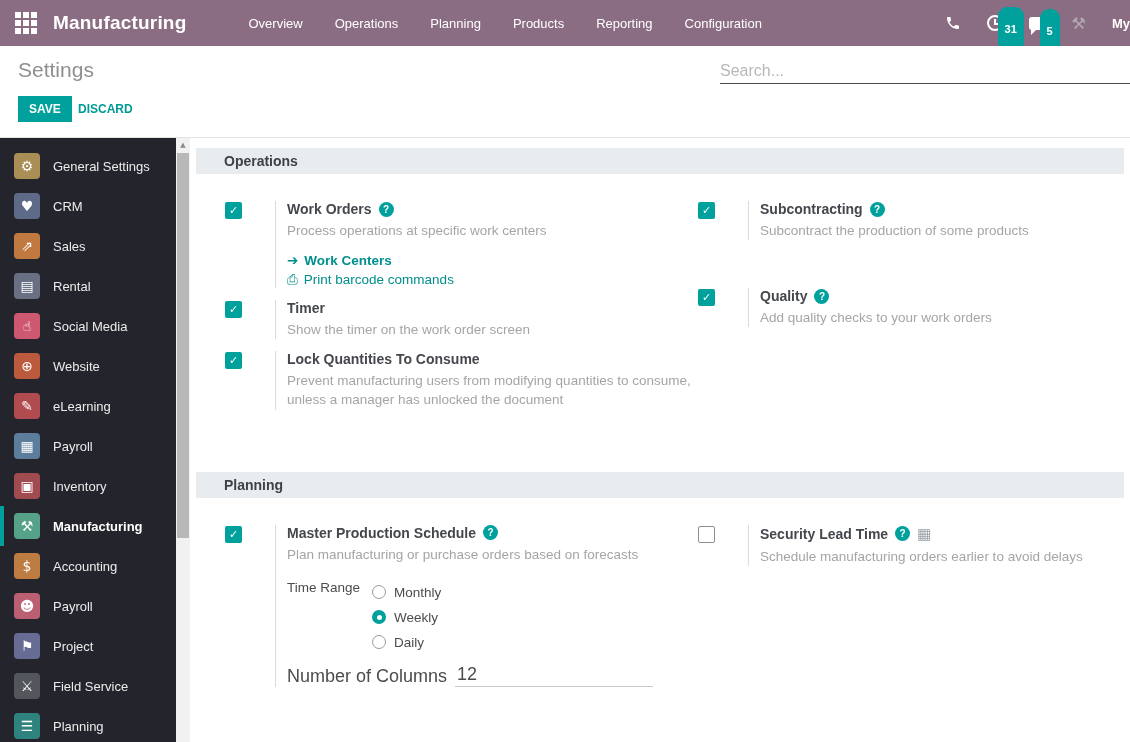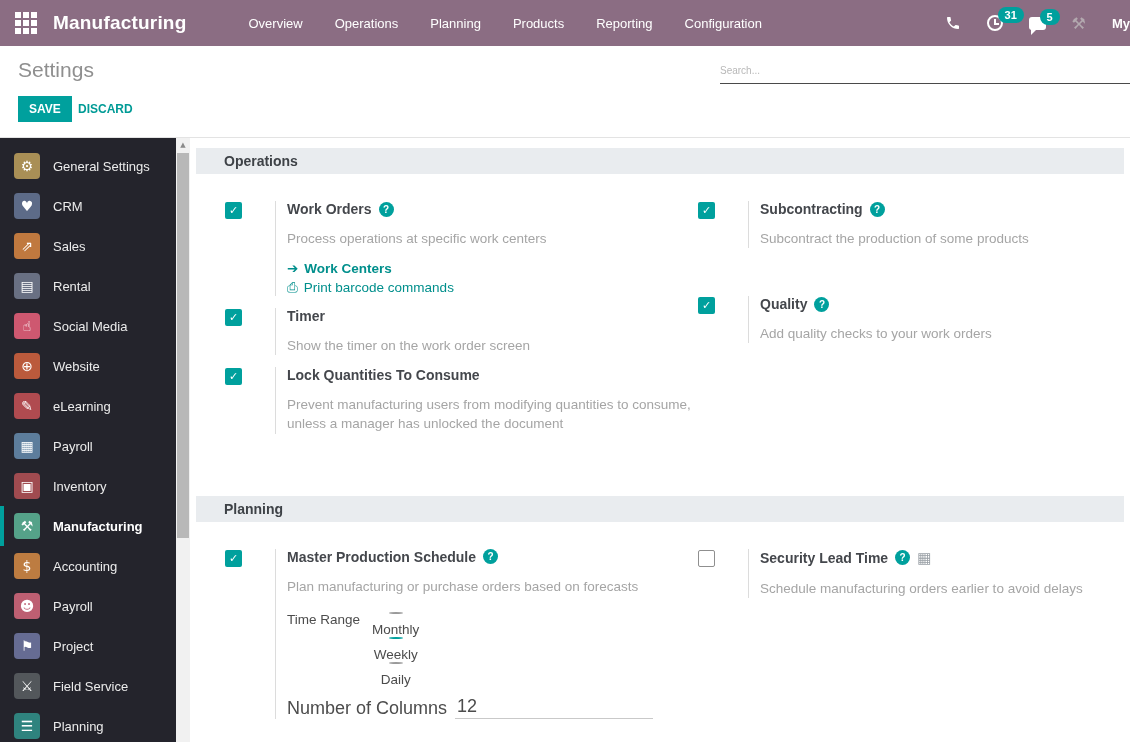--- a/index.html
+++ b/index.html
@@ -11,36 +11,36 @@
             background:#8b6d83; display:flex; align-items:center; color:#fff; overflow:hidden; }
   .apps-grid { width:22px; height:22px; margin:0 16px 0 15px; display:grid;
                grid-template-columns:repeat(3,6px); grid-template-rows:repeat(3,6px); gap:2px; cursor:pointer; }
   .apps-grid span { background:#fff; }
   .brand { font-size:19px; font-weight:bold; letter-spacing:.2px; margin-right:62px; cursor:pointer; }
   .menu { display:flex; gap:32px; font-size:13px; }
   .menu div { cursor:pointer; }
   .tb-right { margin-left:auto; display:flex; align-items:center; gap:26px; padding-right:4px; }
   .tb-ic { position:relative; cursor:pointer; display:flex; align-items:center; }
   .badge { position:absolute; top:-8px; left:11px; background:#00a09d; color:#fff;
-           font-size:11px; font-weight:bold; border-radius:9px; padding:1px 7px; line-height:14px; }
+           font-size:11px; font-weight:bold; border-radius:9px; padding:15px 7px; line-height:14px; }
   .clock { width:16px; height:16px; border:2px solid #fff; border-radius:50%; position:relative; }
   .clock::before { content:''; position:absolute; left:5px; top:2px; width:2px; height:5px; background:#fff; }
   .clock::after  { content:''; position:absolute; left:5px; top:6px; width:5px; height:2px; background:#fff; }
   .chat { width:17px; height:13px; background:#fff; border-radius:3px; position:relative; }
   .chat::after { content:''; position:absolute; bottom:-5px; left:2px;
                  border:4px solid transparent; border-top-color:#fff; border-left-color:#fff; }
   .tools { color:#b3a9af; font-size:16px; font-family:"DejaVu Sans", sans-serif; }
   .user-lbl { font-size:13px; font-weight:bold; margin-right:-4px; }
 
   
   .pg-header { position:absolute; top:46px; left:0; width:1130px; height:92px; background:#fff;
                border-bottom:1px solid #e3e3e3; }
   .pg-title { position:absolute; left:18px; top:12px; font-size:21px; color:#8f8f8f; }
   .search-box { position:absolute; left:720px; top:12px; width:410px; height:26px;
-                border:none; border-bottom:1px solid #4a4a4a; outline:none; font-size:10px;
+                border:none; border-bottom:1px solid #4a4a4a; outline:none; font-size:16px;
                 color:#555; background:transparent; font-family:"Liberation Sans", sans-serif; }
   .search-box::placeholder { color:#b8b8b8; }
   .btn-save { position:absolute; left:18px; top:50px; background:#00a09d; color:#fff; border:none;
               font-size:12px; font-weight:bold; padding:6px 11px; cursor:pointer;
               font-family:"Liberation Sans", sans-serif; }
   .btn-discard { position:absolute; left:78px; top:56px; background:none; border:none; color:#009b96;
                  font-size:12px; font-weight:bold; cursor:pointer; font-family:"Liberation Sans", sans-serif; }
 
   
   .sidebar { position:absolute; top:138px; left:0; width:176px; bottom:0; background:#24242c;
@@ -75,31 +75,31 @@
   .cb.checked { background:#00a09d; }
   .cb.checked::after { content:'✓'; color:#fff; font-size:11px; font-weight:bold;
                        font-family:"DejaVu Sans", sans-serif; }
   .cb.unchecked { background:#fff; border:1px solid #8f8f8f; }
   .s-body { border-left:1px solid #dcdcdc; margin-left:13px; padding-left:11px; }
   .s-label { font-size:14px; font-weight:bold; color:#44474c; display:flex; align-items:center; gap:7px; }
   .help { width:15px; height:15px; min-width:15px; border-radius:50%; background:#00a09d; color:#fff;
           font-size:10px; font-weight:bold; display:inline-flex; align-items:center;
           justify-content:center; cursor:pointer; }
   .bld { color:#9aa0a6; font-size:15px; font-family:"DejaVu Sans", sans-serif; }
-  .s-desc { margin-top:12px; font-size:13.5px; color:#a5a5a5; line-height:1.42; }
+  .s-desc { margin-top:4px; font-size:13.5px; color:#a5a5a5; line-height:1.42; }
   .s-links { margin-top:12px; }
   .s-link { font-size:13.5px; color:#008f8c; margin-top:3px; cursor:pointer; display:flex;
             align-items:center; gap:6px; }
   .s-link.bold { font-weight:bold; }
   .s-link .pre { font-family:"DejaVu Sans", sans-serif; }
 
   
   .ctl-row { display:flex; margin-top:16px; font-size:13.5px; color:#4c4c4c; }
   .ctl-label { margin-right:12px; }
-  .radio-col div { display:flex; align-items:center; gap:8px; height:25px; cursor:pointer;flex-direction:column; }
+  .radio-col div { display:flex; align-items:center; gap:8px; height:25px; cursor:pointer; }
   .rad { width:14px; height:14px; min-width:14px; border-radius:50%; }
   .rad.off { border:1px solid #9a9a9a; background:#fff; }
   .rad.on  { background:#00a09d; position:relative; }
   .rad.on::after { content:''; position:absolute; left:4.5px; top:4.5px; width:5px; height:5px;
                    border-radius:50%; background:#fff; }
   .num-row { display:flex; margin-top:9px; font-size:18px; color:#4c4c4c; align-items:flex-end; }
   .num-val { border-bottom:1px solid #c9c9c9; width:198px; margin-left:8px; padding:0 0 1px 2px;
              color:#4c4c4c; cursor:text; }
 </style>
 </head>

